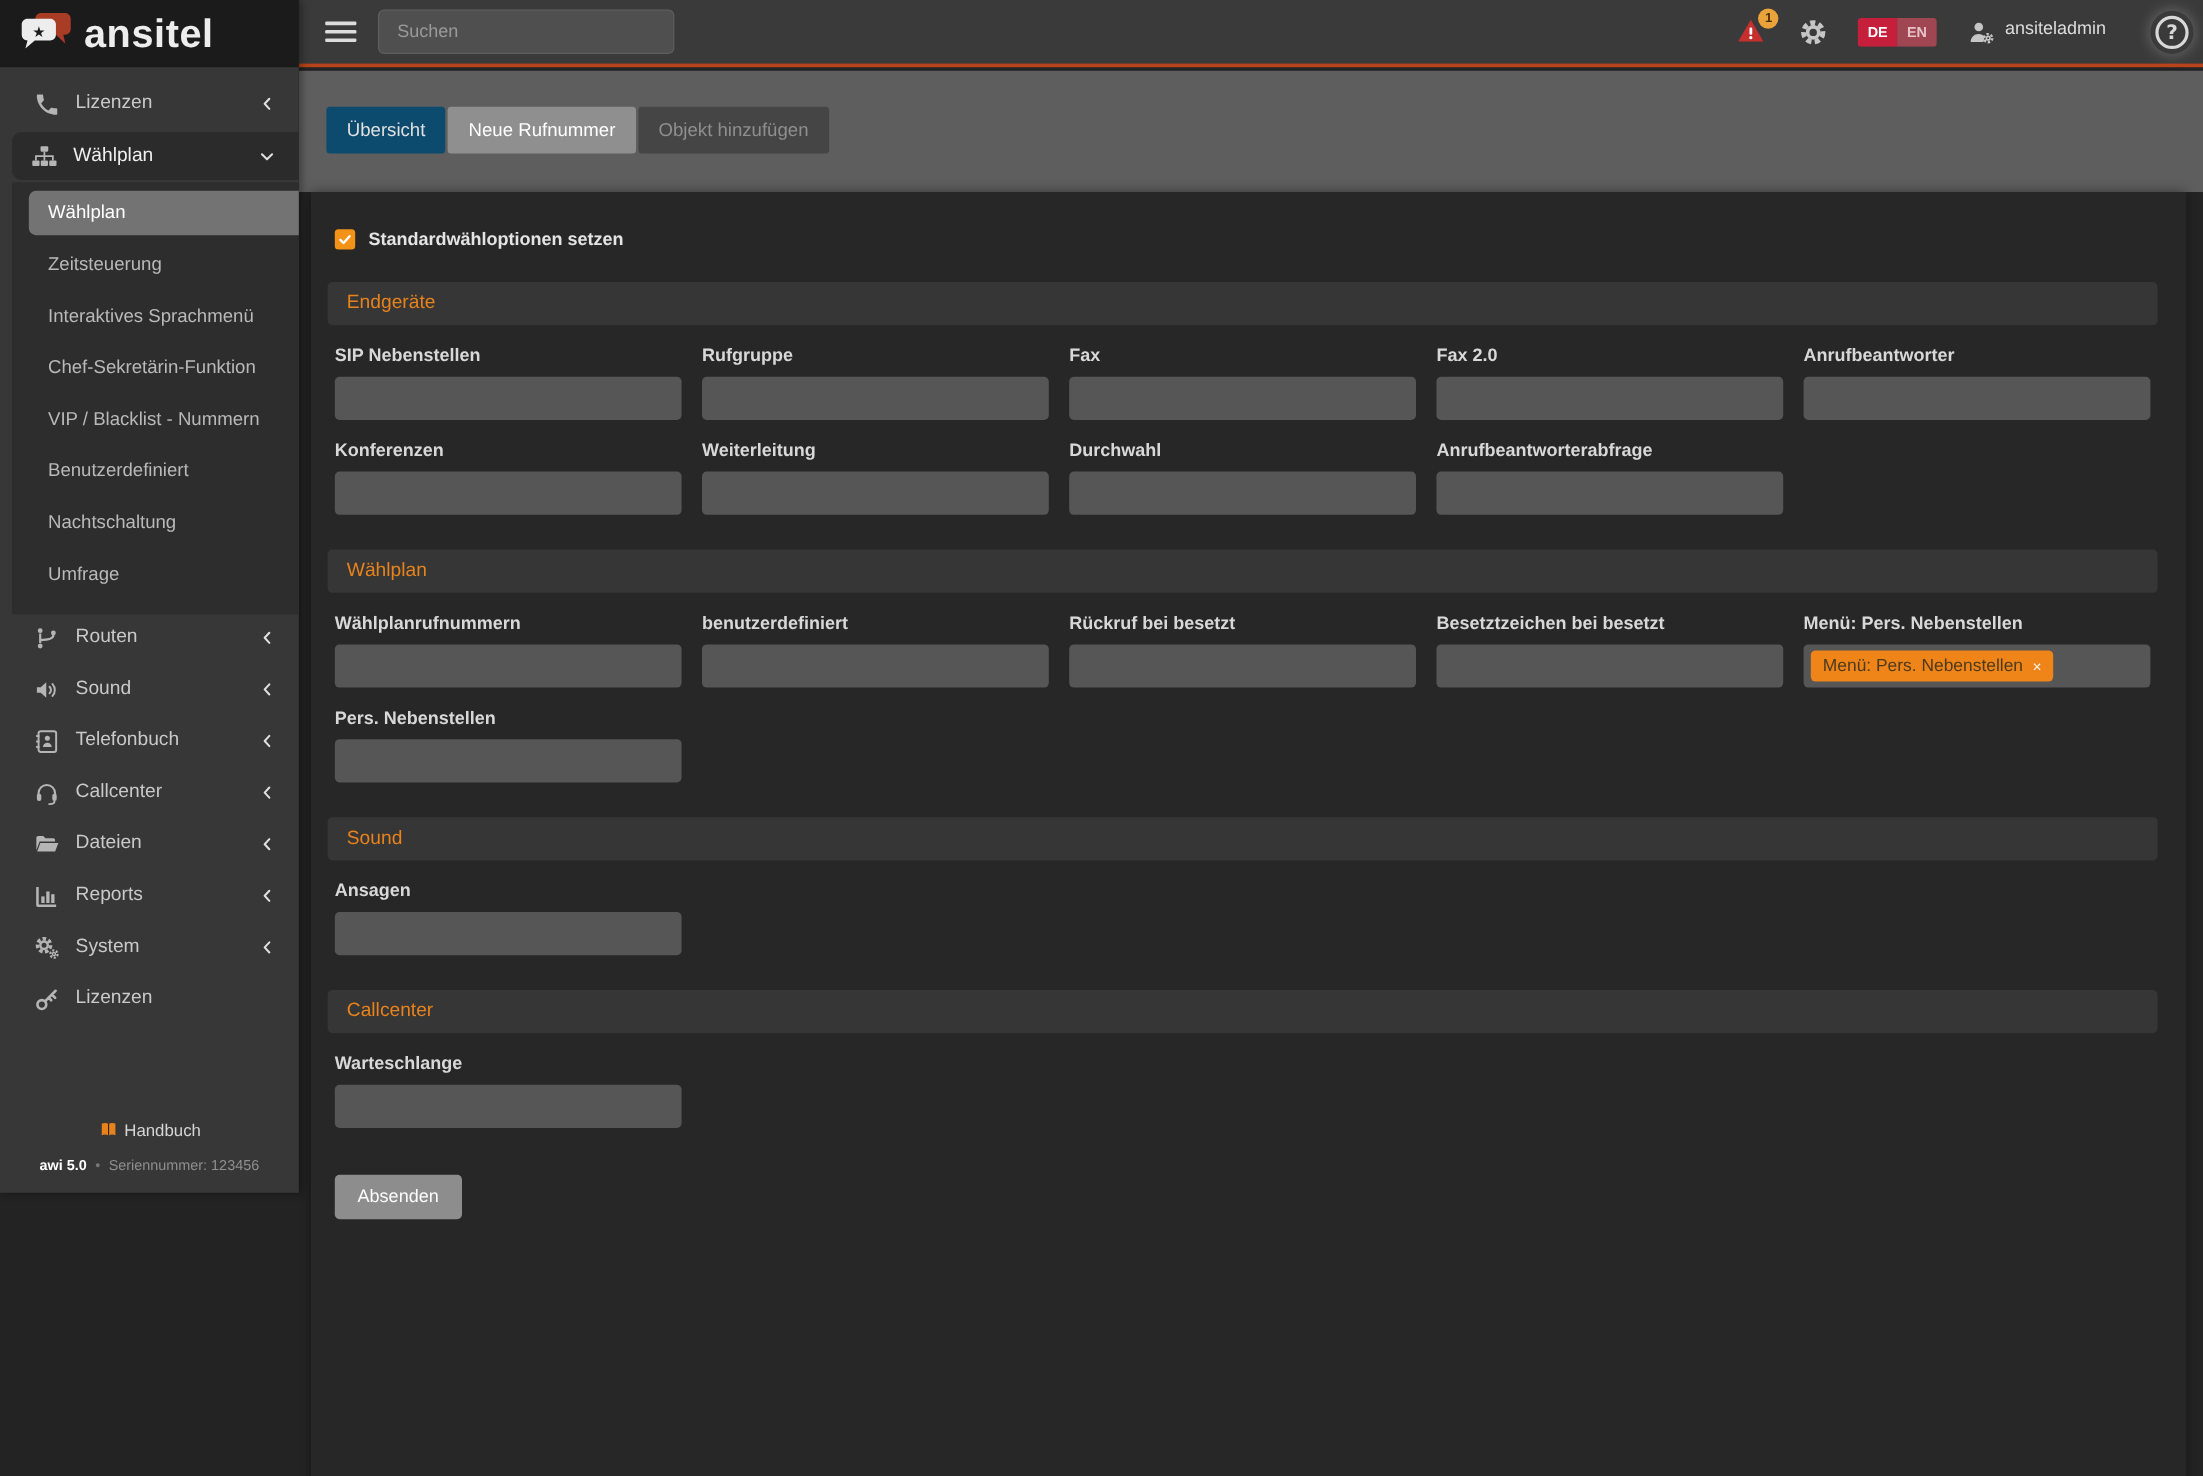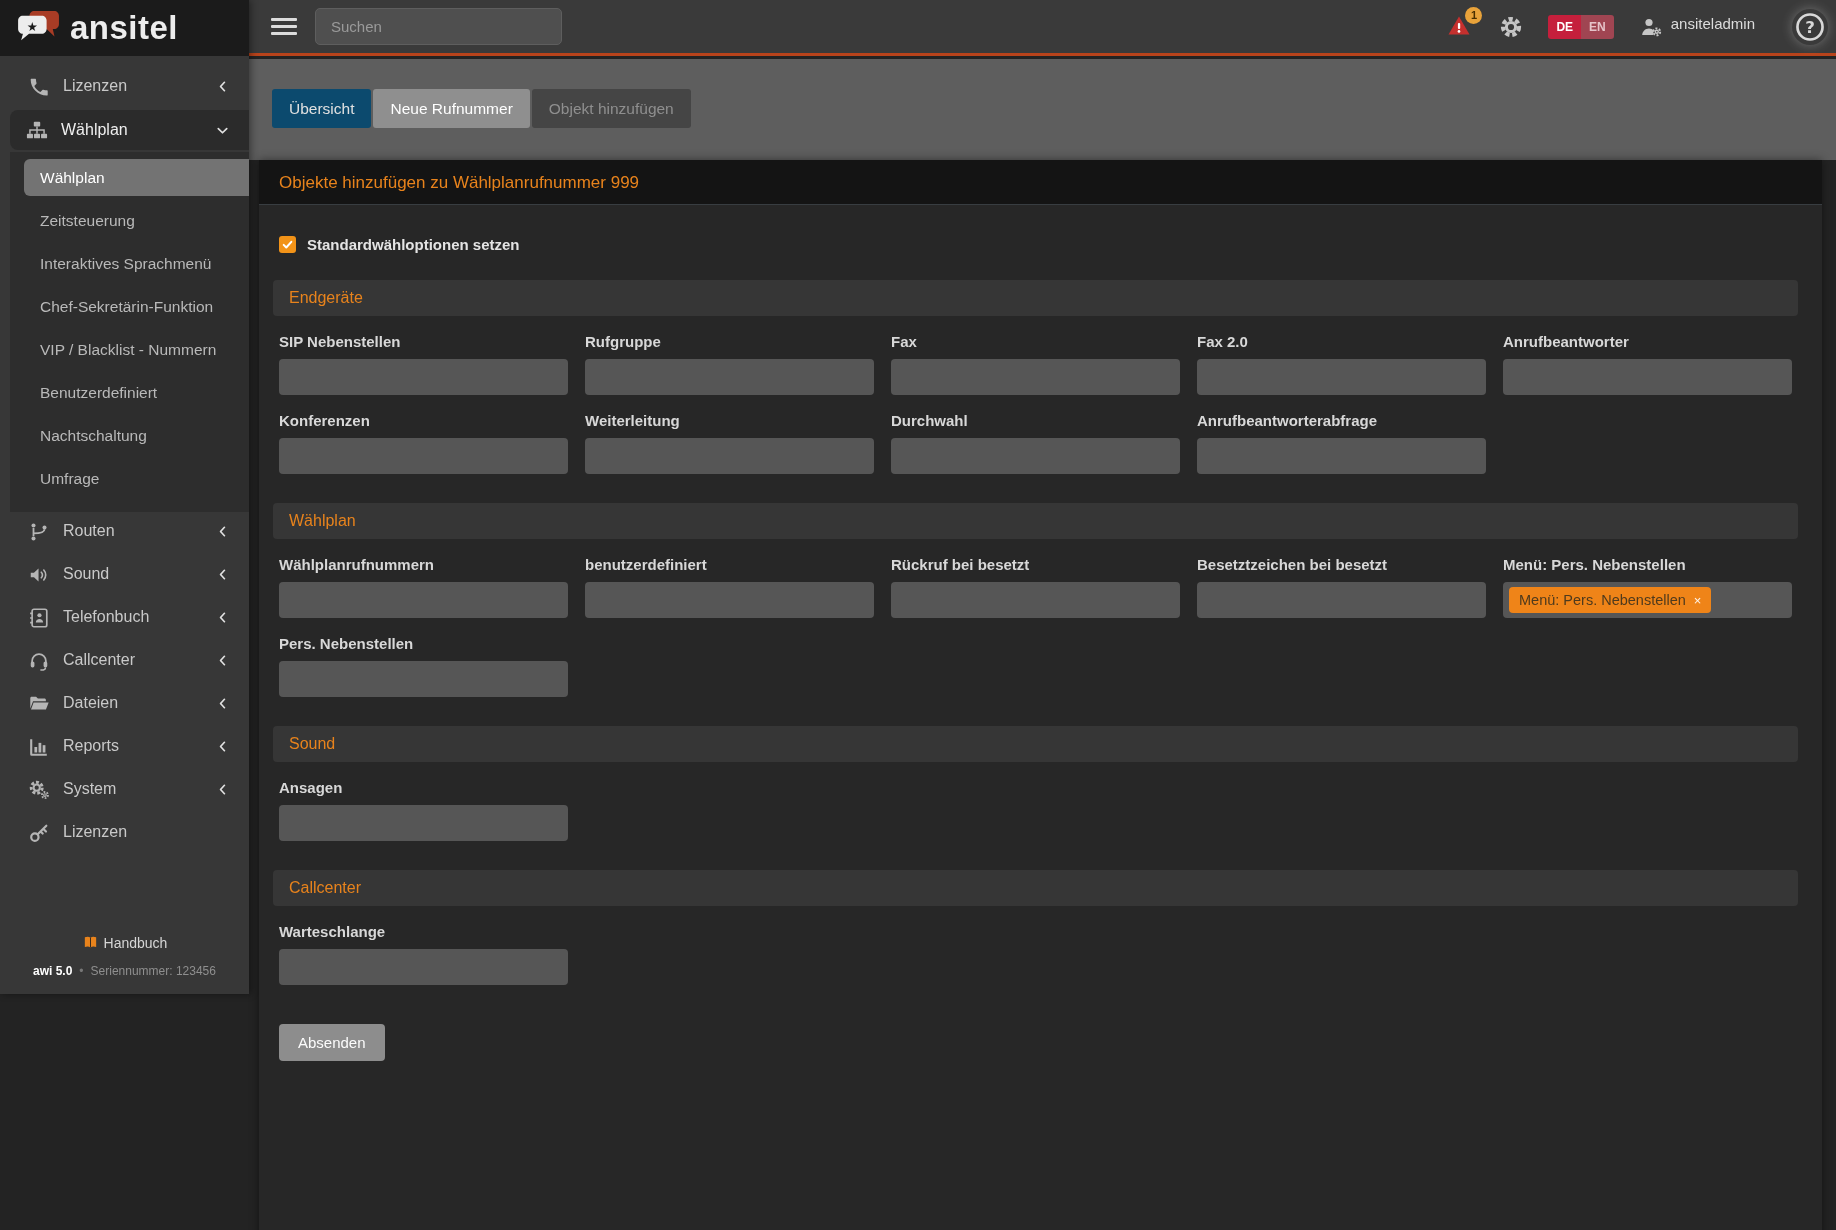--- a/index.html
+++ b/index.html
@@ -342,21 +342,20 @@
 
 <div class="content-strip">
   <div class="tabs">
     <button class="tab tab-1">Übersicht</button>
     <button class="tab tab-2">Neue Rufnummer</button>
     <button class="tab tab-3">Objekt hinzufügen</button>
   </div>
 </div>
 
 <div class="panel">
-  <div class="panel-header">Objekte hinzufügen zu Wählplanrufnummer 999</div>
   <div class="panel-body">
 
     <div class="check-row">
       <span class="checkbox">
         <svg width="13" height="13" viewBox="0 0 17 17">
             <path d="M3.5 9l3.4 3.4 6.6-7.4" stroke="#fff" stroke-width="2.6" fill="none" stroke-linecap="round" stroke-linejoin="round"></path>
           </svg>
       </span>
       <span class="check-label">Standardwähloptionen setzen</span>
     </div>

